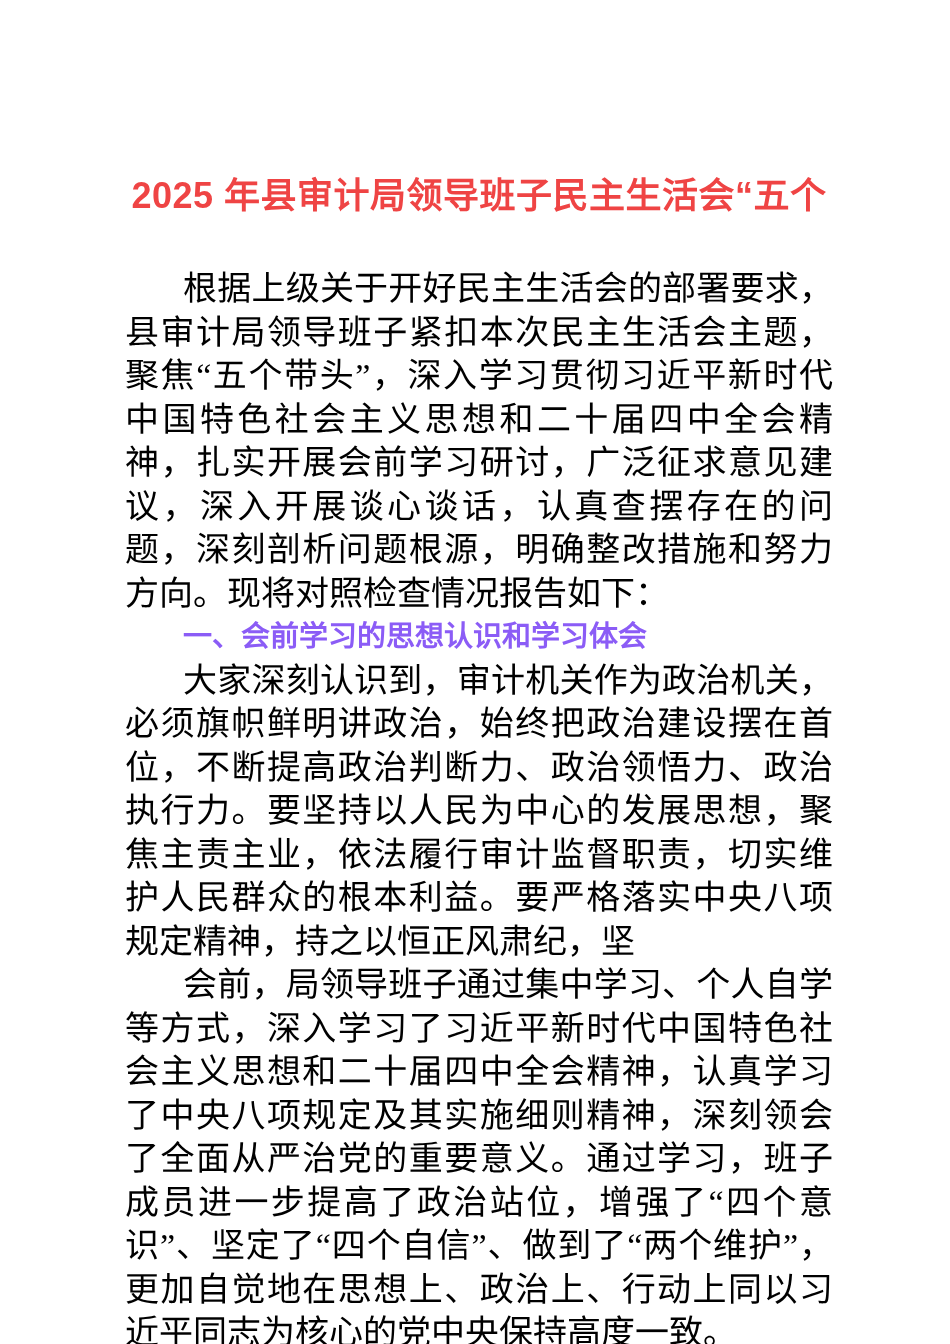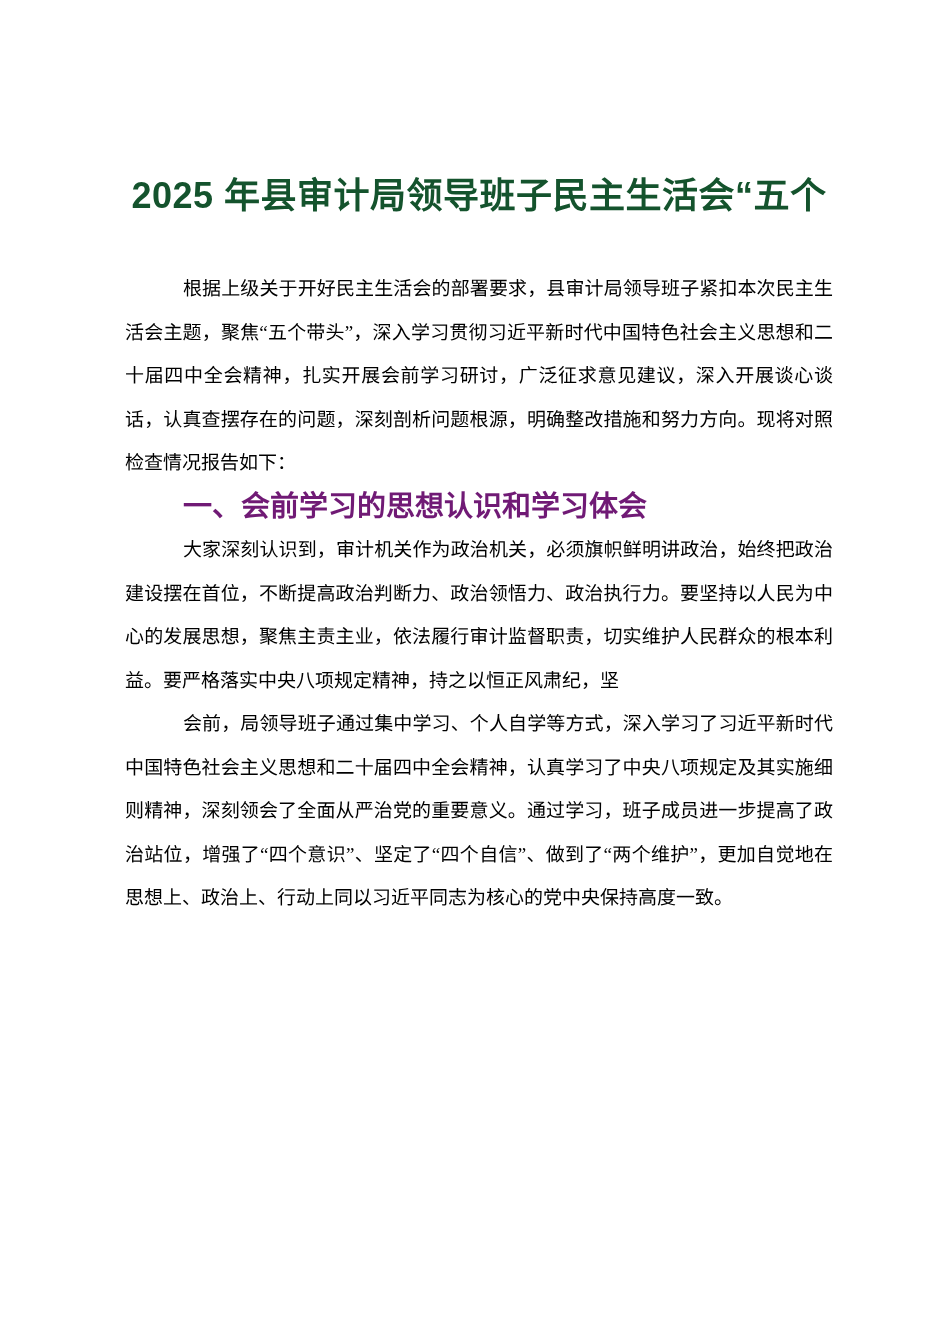--- a/index.html
+++ b/index.html
@@ -34,52 +34,52 @@
 
   
   .doc-title {
     font-family: "Liberation Sans", "DejaVu Sans", sans-serif;
     font-weight: 700;
     font-size: 36px;
     line-height: 55px;
     text-align: center;
     letter-spacing: 0.5px;
     margin: 0 0 0 0;
-    color: #14532d;
+    color: #ef4444;
     text-indent: 0;
   }
 
   
   .title-gap {
     height: 44px;
   }
 
   
   .para {
     font-family: "Liberation Serif", "DejaVu Serif", serif;
-    font-size: 19px;
+    font-size: 34px;
     line-height: 43.5px;
     text-align: justify;
     text-justify: inter-ideograph;
     text-indent: 58px;
     margin: 0;
     color: #000000;
     letter-spacing: 0px;
     word-break: break-all;
   }
 
   
   .heading {
     font-family: "Liberation Sans", "DejaVu Sans", sans-serif;
     font-weight: 700;
     font-size: 29px;
     line-height: 43.5px;
     text-indent: 58px;
     margin: 0;
-    color: #701a75;
+    color: #8b5cf6;
     letter-spacing: 0px;
   }
 </style>
 </head>
 <body>
 
 <div class="page">
 
   <div class="content">
 

